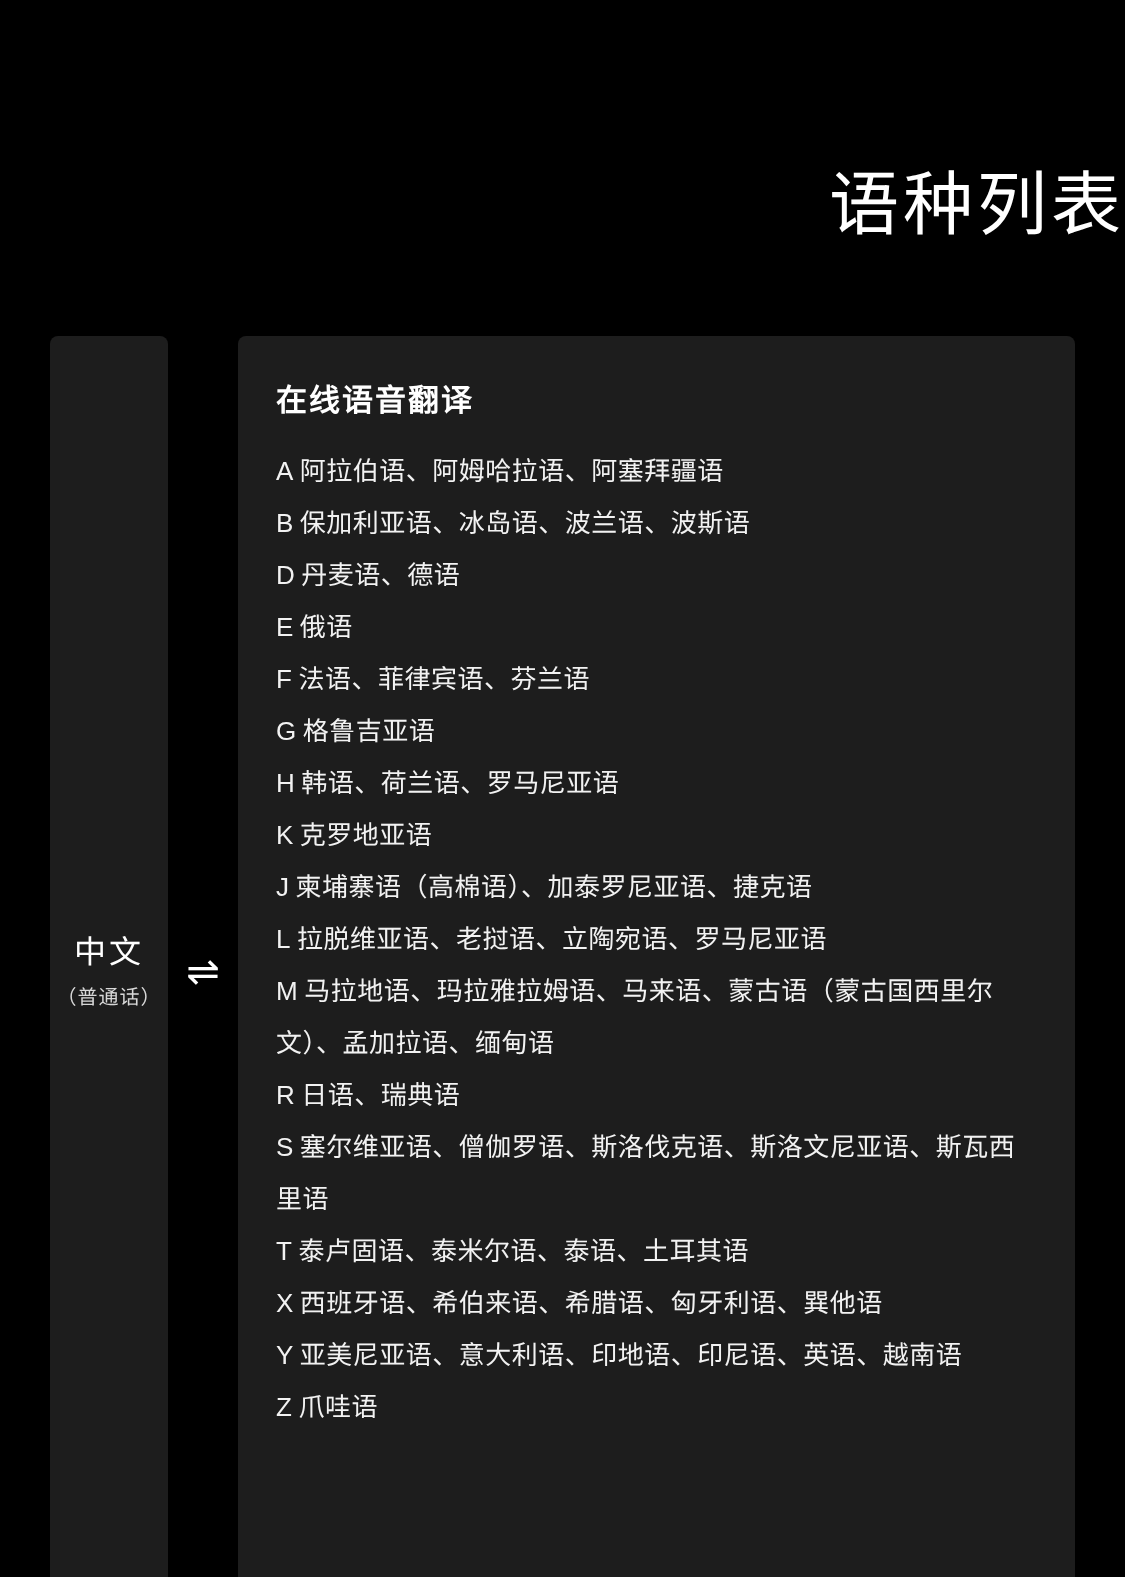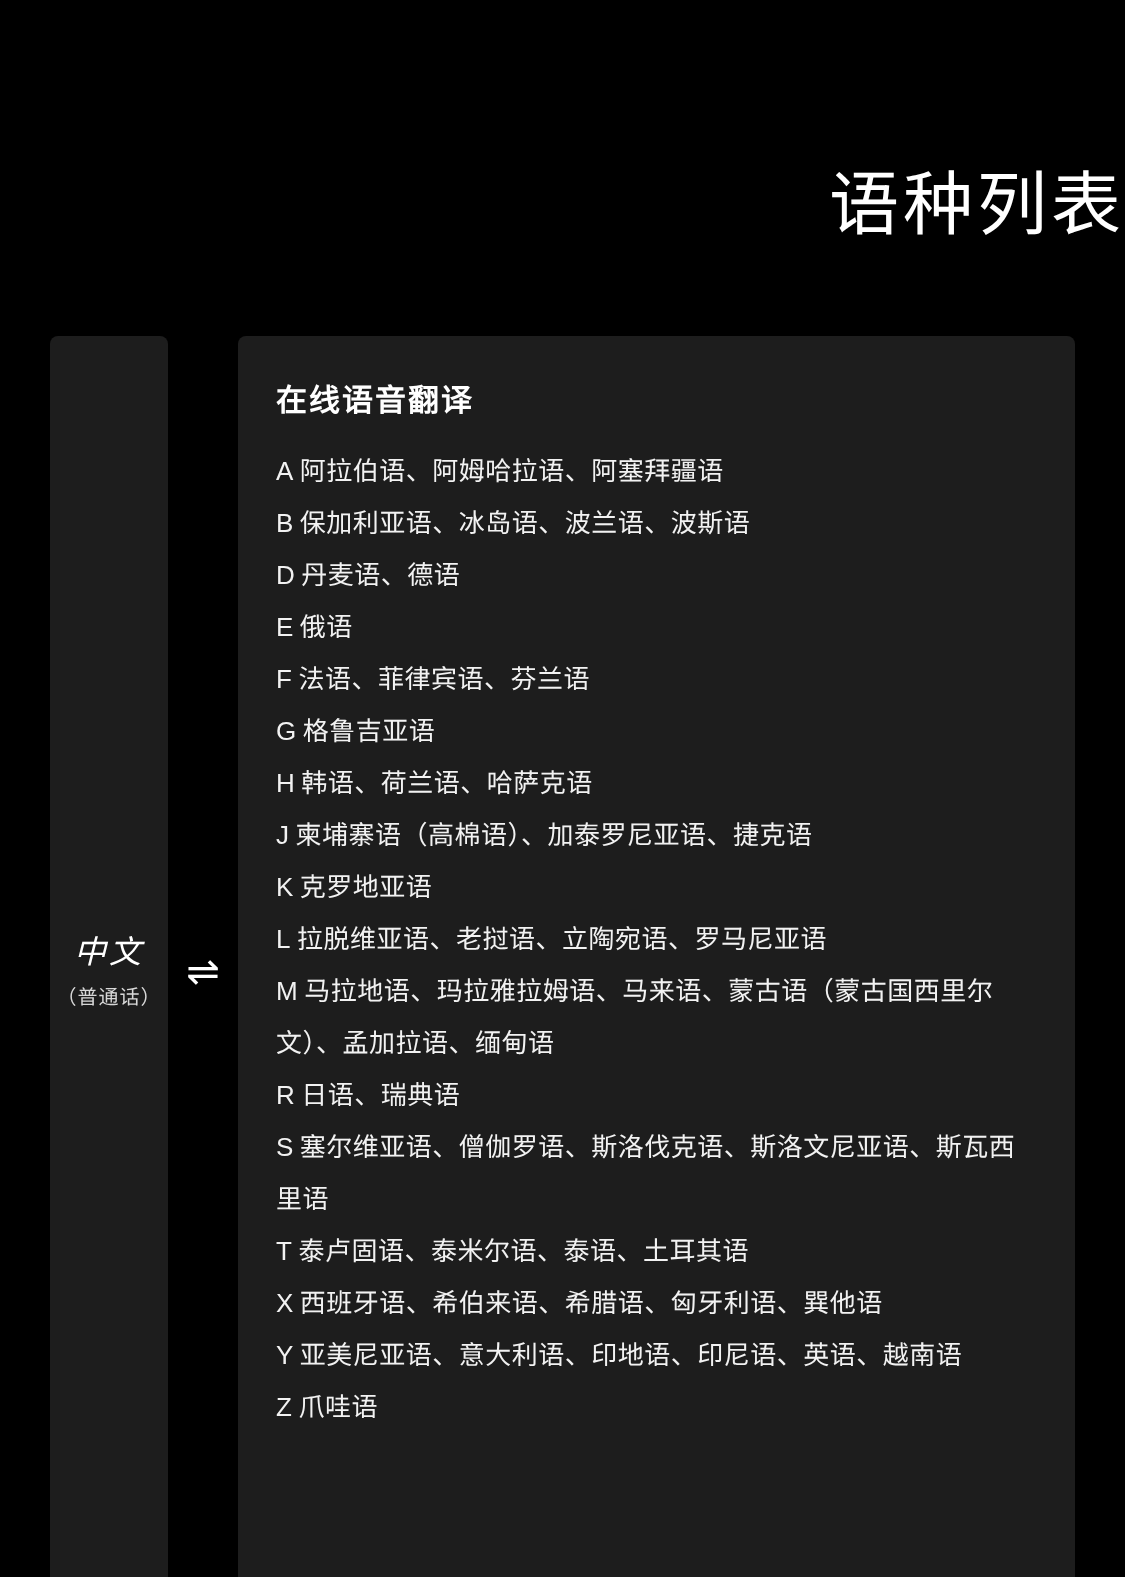--- a/index.html
+++ b/index.html
@@ -51,21 +51,20 @@
     align-items: center;
     justify-content: center;
     flex: 0 0 auto;
   }
 
   .lang-pair .lang-name {
     font-size: 32px;
     letter-spacing: 3px;
     color: #ffffff;
     line-height: 1.3;
-    font-style: italic;
   }
 
   .lang-pair .lang-sub {
     font-size: 20px;
     color: #d8d8d8;
     margin-top: 8px;
     letter-spacing: 1px;
   }
 
   .swap-wrap {
@@ -133,23 +132,23 @@
 
     <div class="list-panel">
       <div class="section-title">在线语音翻译</div>
       <div class="lang-lines">
           <div class="lang-line"><span class="letter">A</span><span>阿拉伯语、阿姆哈拉语、阿塞拜疆语</span></div>
           <div class="lang-line"><span class="letter">B</span><span>保加利亚语、冰岛语、波兰语、波斯语</span></div>
           <div class="lang-line"><span class="letter">D</span><span>丹麦语、德语</span></div>
           <div class="lang-line"><span class="letter">E</span><span>俄语</span></div>
           <div class="lang-line"><span class="letter">F</span><span>法语、菲律宾语、芬兰语</span></div>
           <div class="lang-line"><span class="letter">G</span><span>格鲁吉亚语</span></div>
-          <div class="lang-line"><span class="letter">H</span><span>韩语、荷兰语、哈萨克语</span></div>
+          <div class="lang-line"><span class="letter">H</span><span>韩语、荷兰语、罗马尼亚语</span></div>
+          <div class="lang-line"><span class="letter">K</span><span>克罗地亚语</span></div>
           <div class="lang-line"><span class="letter">J</span><span>柬埔寨语（高棉语）、加泰罗尼亚语、捷克语</span></div>
-          <div class="lang-line"><span class="letter">K</span><span>克罗地亚语</span></div>
           <div class="lang-line"><span class="letter">L</span><span>拉脱维亚语、老挝语、立陶宛语、罗马尼亚语</span></div>
           <div class="lang-line"><span class="letter">M</span><span>马拉地语、玛拉雅拉姆语、马来语、蒙古语（蒙古国西里尔文）、孟加拉语、缅甸语</span></div>
           <div class="lang-line"><span class="letter">R</span><span>日语、瑞典语</span></div>
           <div class="lang-line"><span class="letter">S</span><span>塞尔维亚语、僧伽罗语、斯洛伐克语、斯洛文尼亚语、斯瓦西里语</span></div>
           <div class="lang-line"><span class="letter">T</span><span>泰卢固语、泰米尔语、泰语、土耳其语</span></div>
           <div class="lang-line"><span class="letter">X</span><span>西班牙语、希伯来语、希腊语、匈牙利语、巽他语</span></div>
           <div class="lang-line"><span class="letter">Y</span><span>亚美尼亚语、意大利语、印地语、印尼语、英语、越南语</span></div>
           <div class="lang-line"><span class="letter">Z</span><span>爪哇语</span></div>
         </div>
     </div>

